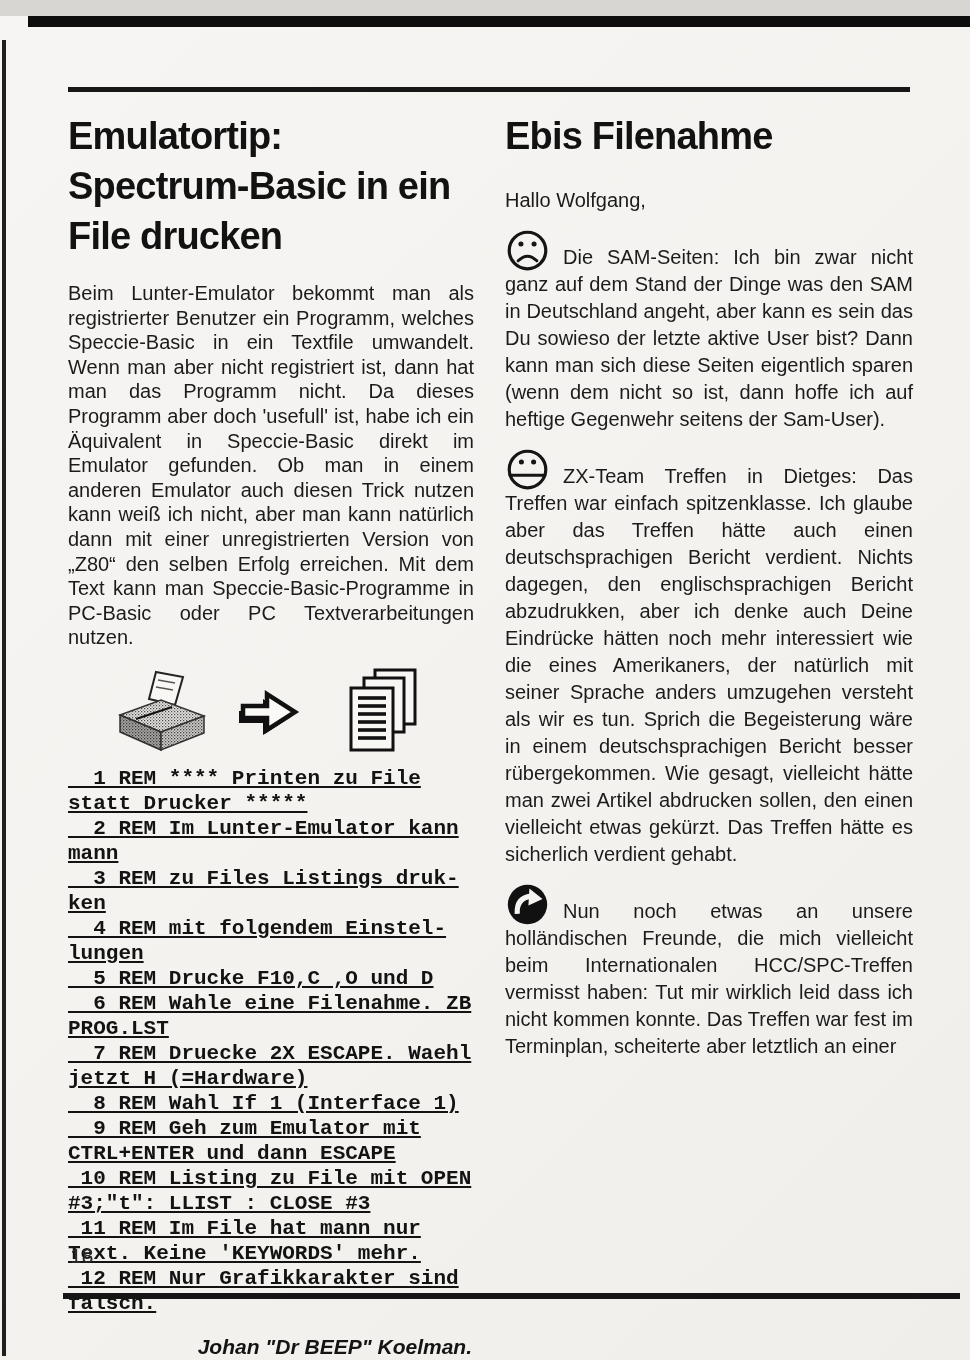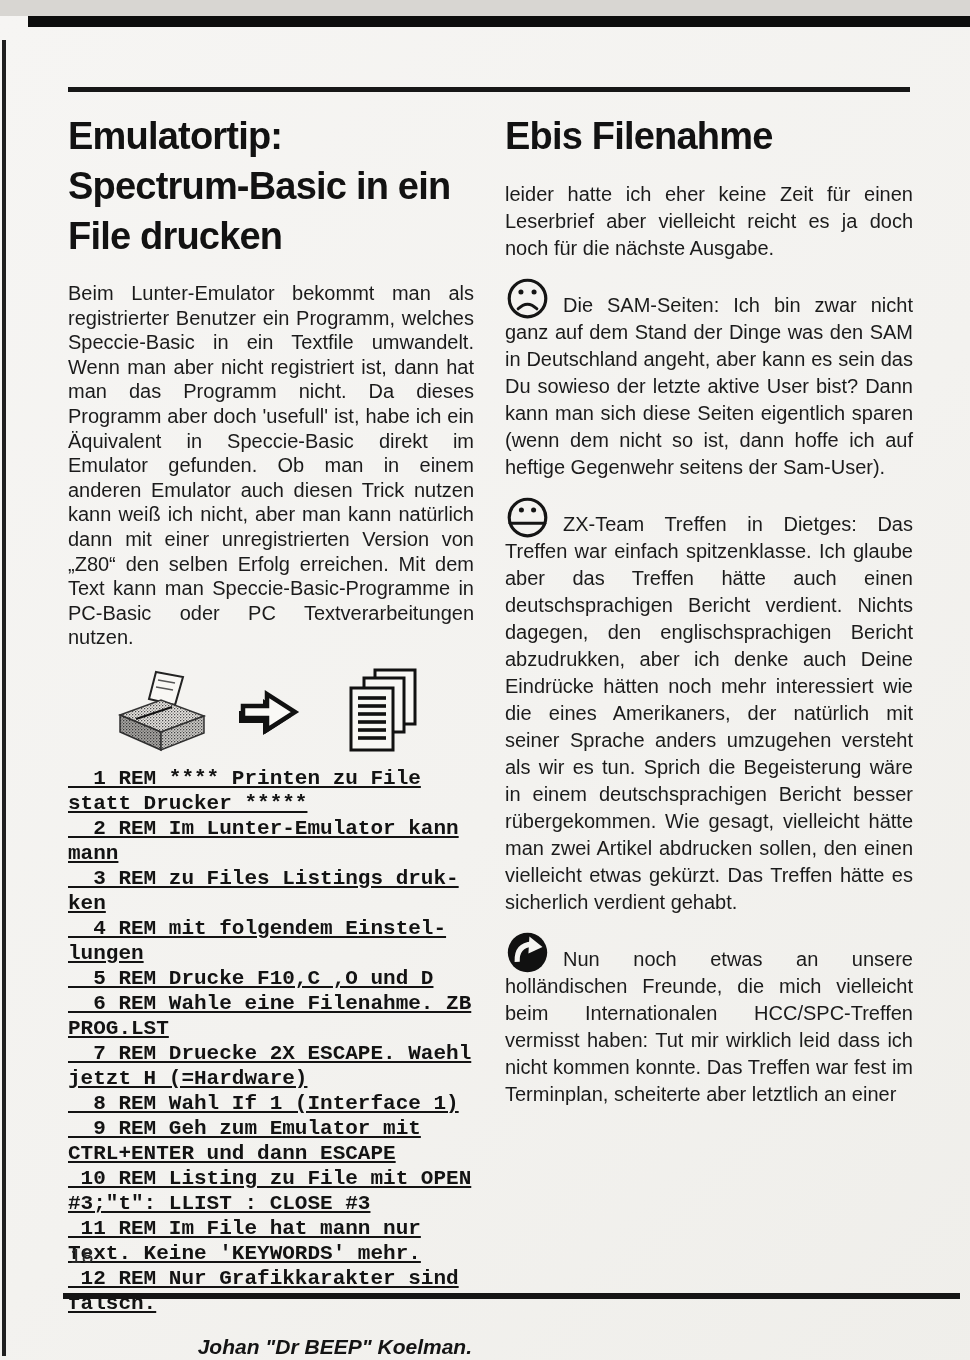--- a/index.html
+++ b/index.html
@@ -133,22 +133,22 @@
 Text. Keine 'KEYWORDS' mehr.
  12 REM Nur Grafikkarakter sind
 falsch.</pre>
 
     <p class="signature">Johan "Dr BEEP" Koelman.</p>
   </div>
 
   <div class="col col-right">
     <h1>Ebis Filenahme</h1>
 
+    <p class="body greeting">Hallo Wolfgang,</p>
 
-    <p class="body just para"><span>leider hatte ich eher keine Zeit für einen Leserbrief aber vielleicht reicht es ja doch noch für die nächste Ausgabe.</span></p>
 
 
 
     <p class="body just para icon-para"><span class="pic pic-round"><svg viewBox="-24 -24 48 48">
         <circle r="19.5" fill="none" stroke="#151515" stroke-width="3.4"></circle>
         <circle cx="-7" cy="-7" r="2.7" fill="#151515"></circle>
         <circle cx="7" cy="-7" r="2.7" fill="#151515"></circle>
         <path d="M -10 11 Q 0 1 10 11" fill="none" stroke="#151515" stroke-width="3.2" stroke-linecap="round"></path>
       </svg></span><span>Die SAM-Seiten: Ich bin zwar nicht ganz auf dem Stand der Dinge was den SAM in Deutschland angeht, aber kann es sein das Du sowieso der letzte aktive User bist? Dann kann man sich diese Seiten eigentlich sparen (wenn dem nicht so ist, dann hoffe ich auf heftige Gegenwehr seitens der Sam-User).</span></p>
 

